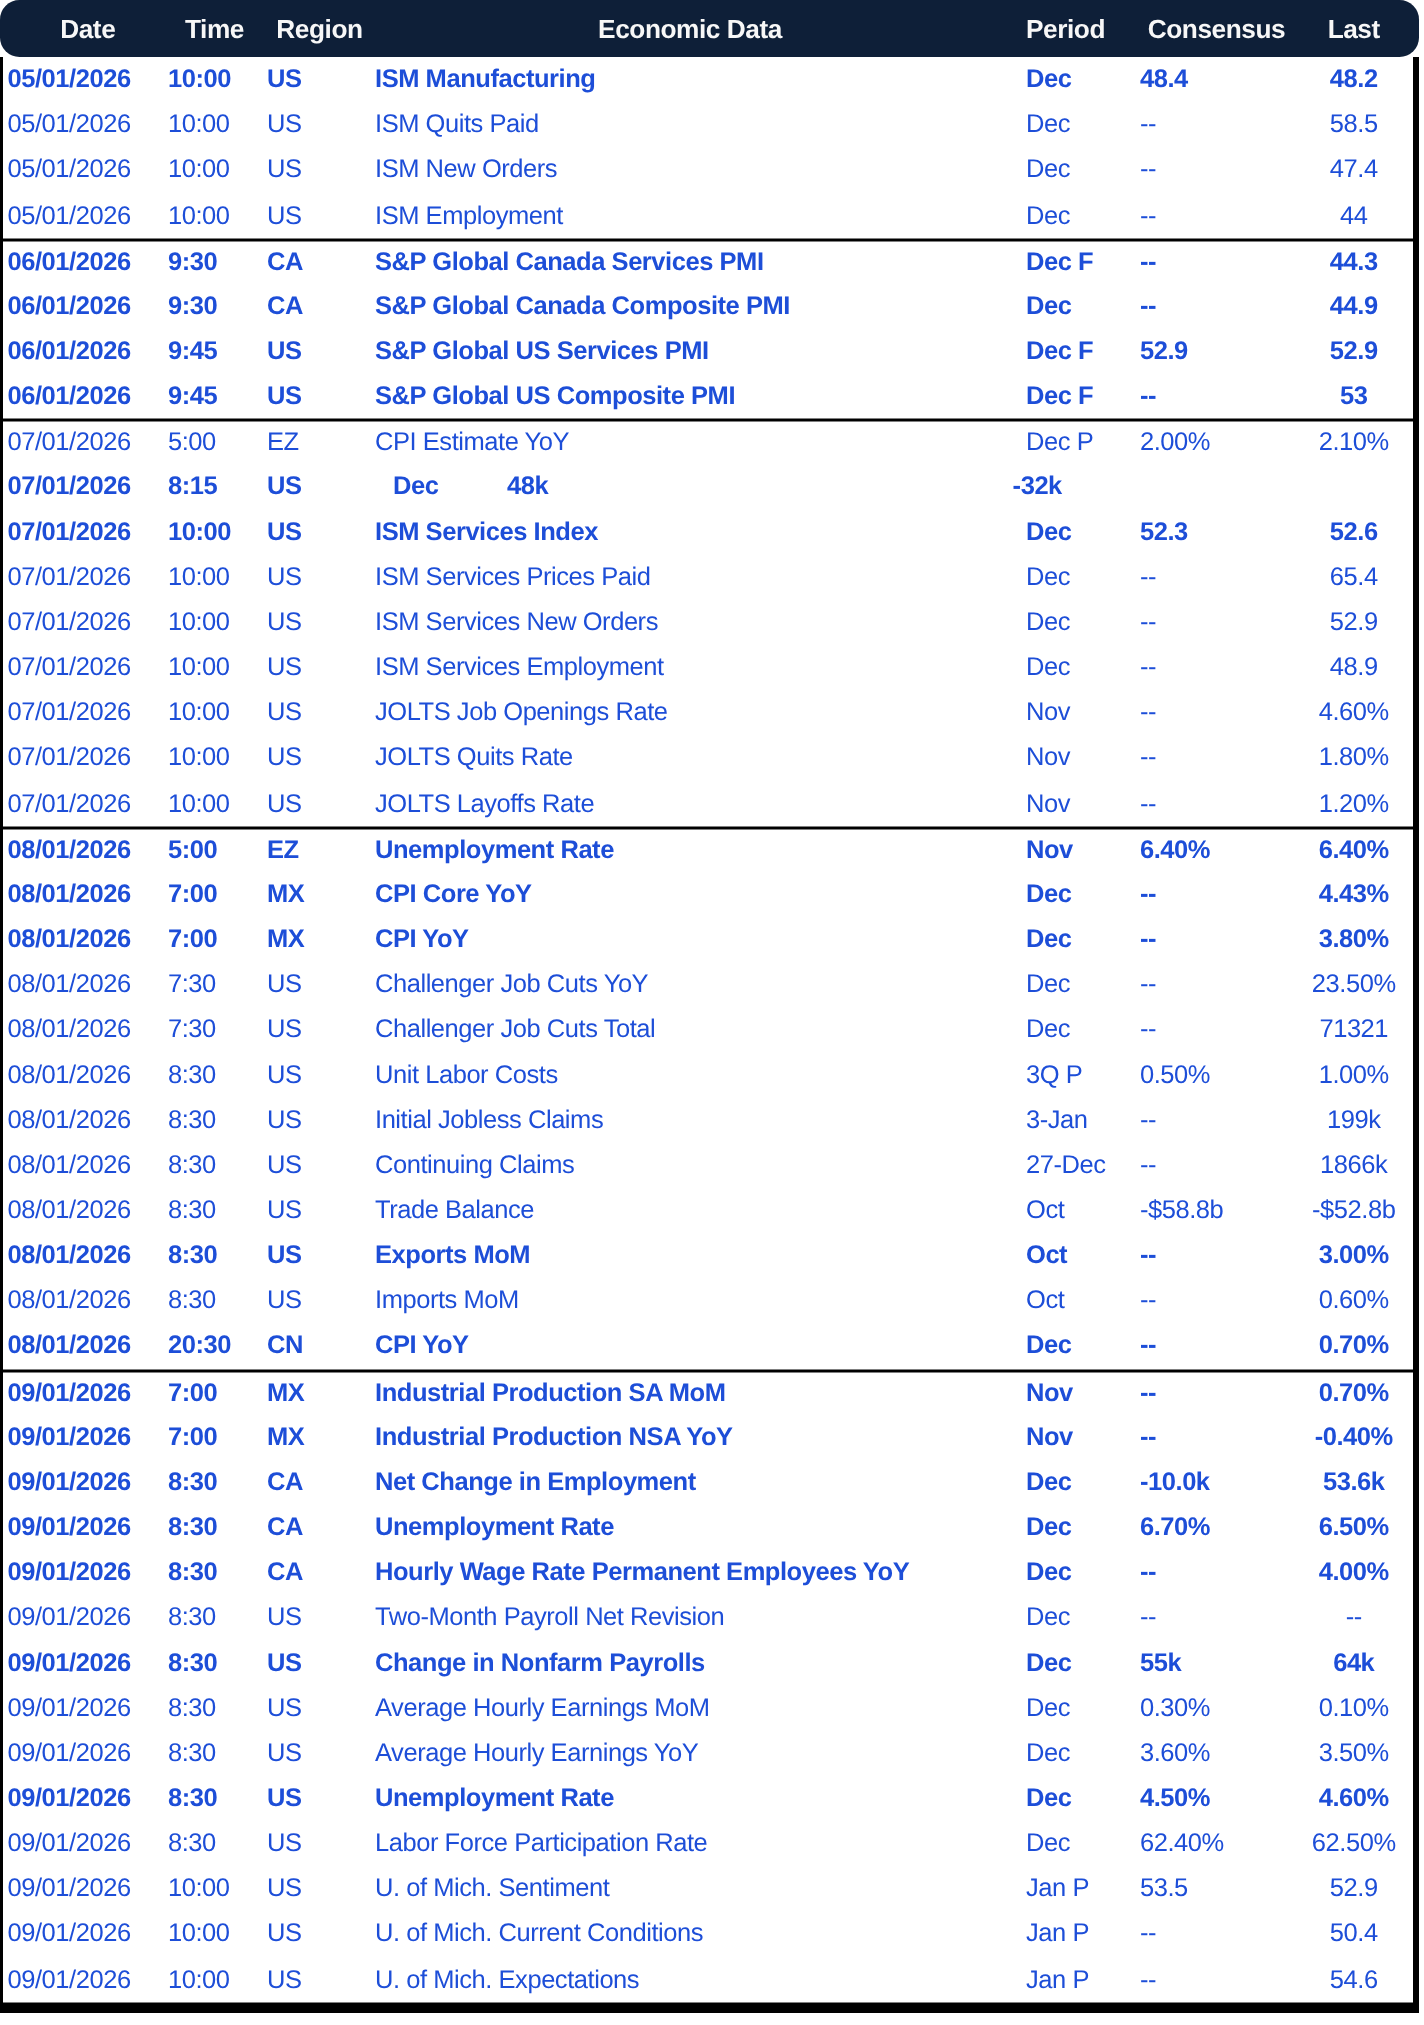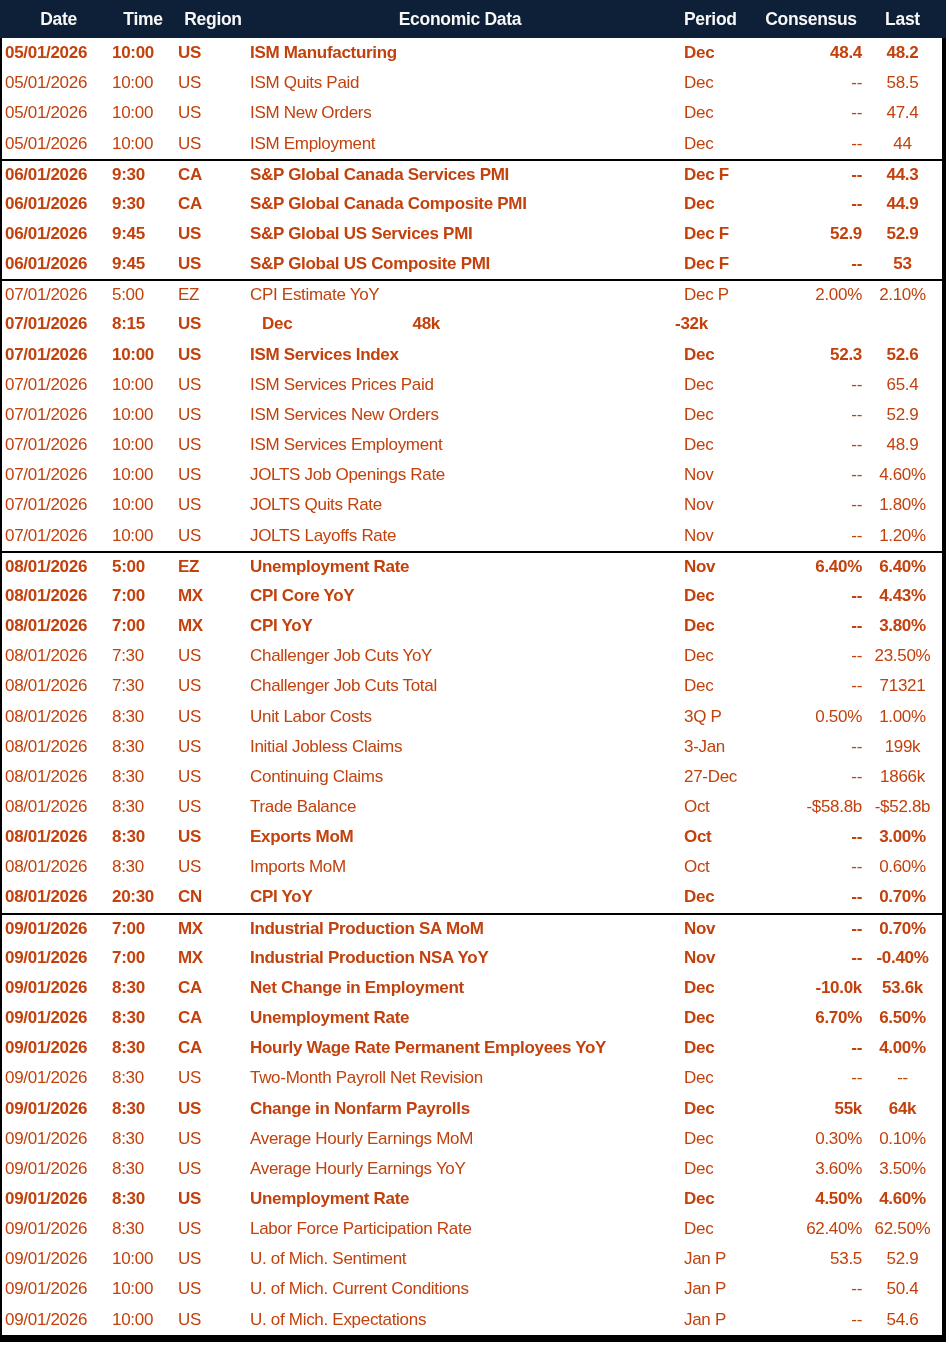--- a/index.html
+++ b/index.html
@@ -17,47 +17,48 @@
   
   .thead {
     display: flex;
     align-items: center;
     width: 946px; height: 38px;
     padding-left: 2px; padding-right: 4px;
     color: #f7f7f7;
     font-weight: 700;
     font-size: 17.5px;
     letter-spacing: -0.3px;
+    border-radius: 13px;
   }
   
   .tbody {
     width: 946px;
     border-left: 2px solid #000;
     border-right: 4px solid #000;
     border-bottom: 7px solid #000;
     background: #fff;
   }
   .row {
     display: flex;
     align-items: center;
     height: 30.16px;
     font-size: 17px;
-    color: #c2410c;
+    color: #1d4ed8;
     letter-spacing: -0.3px;
     white-space: nowrap;
   }
   .row.bold { font-weight: 700; }
   .row.group-start { border-top: 2px solid #000; }
   
   .c-date   { width: 110px; padding-left: 3px; }
   .c-time   { width: 62px;  }
   .c-region { width: 74px;  padding-left: 4px; }
   .c-event  { width: 422px; padding-left: 2px; overflow: hidden; }
   .c-period { width: 78px;  padding-left: 2px; margin-left: 12px; }
-  .c-cons   { width: 106px; text-align: right; padding-right: 4px; }
+  .c-cons   { width: 106px; padding-right: 4px; }
   .c-last   { flex: 1;      text-align: center; padding-right: 3px; }
   
   .thead .c-date, .thead .c-time, .thead .c-region,
   .thead .c-event, .thead .c-cons, .thead .c-last { text-align: center; }
   .thead .c-period { text-align: left; }
 </style>
 </head>
 <body>
 
 <div class="sheet">

